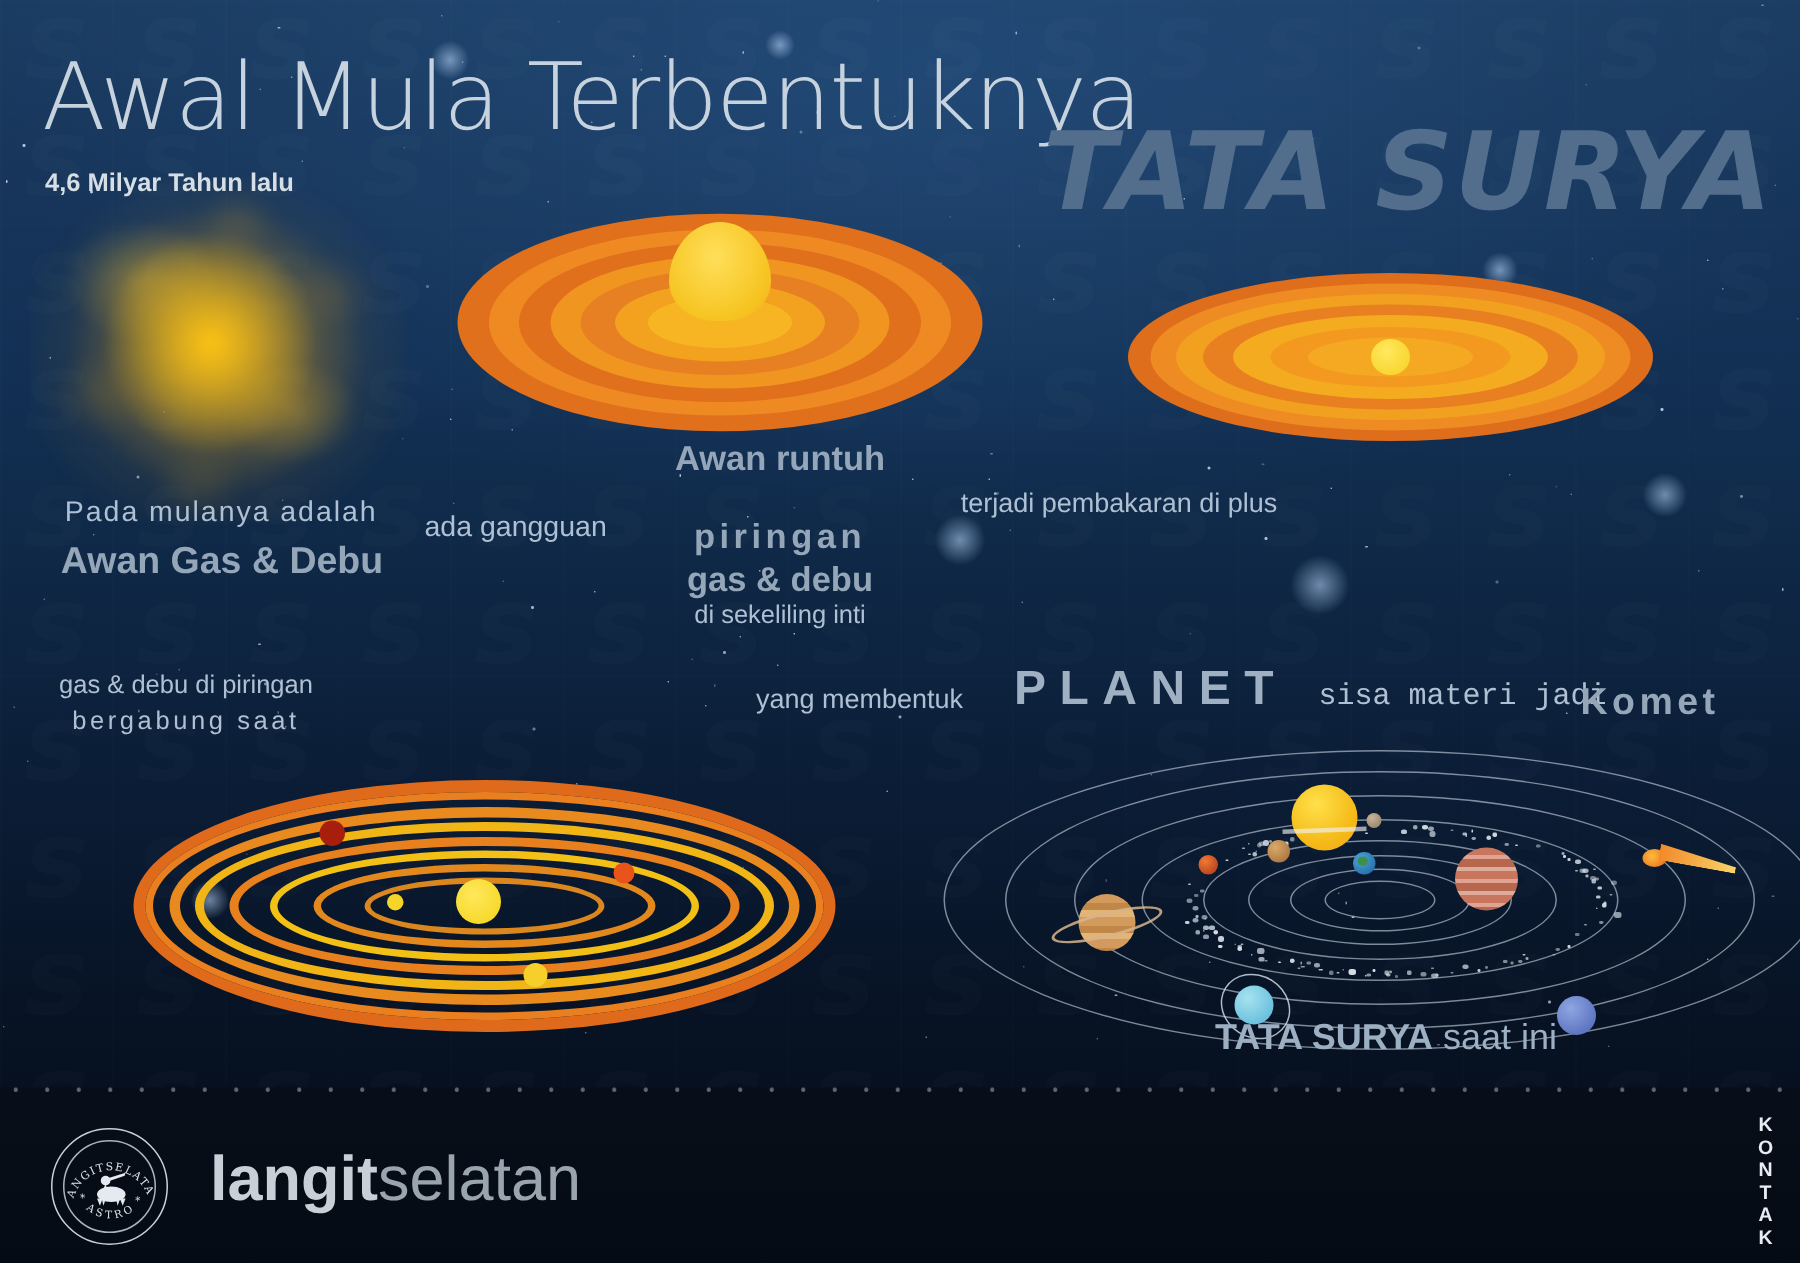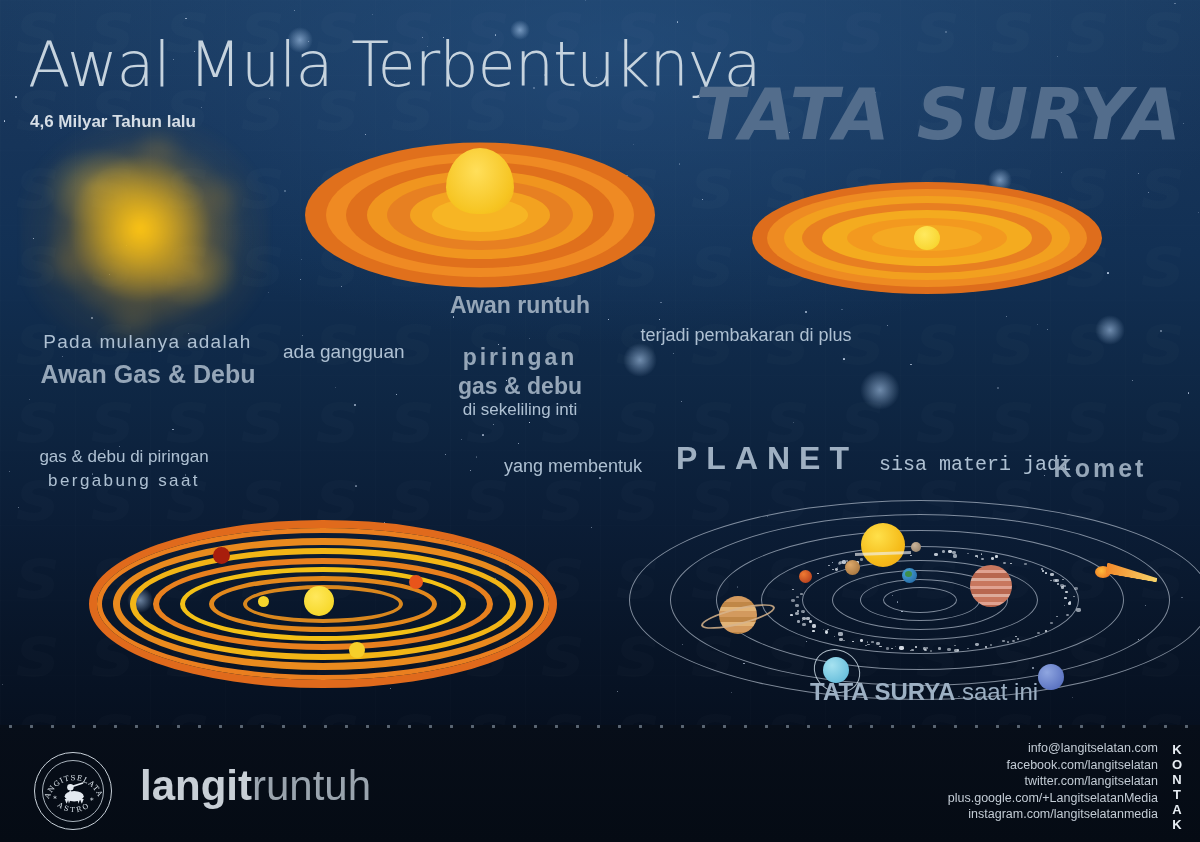--- a/index.html
+++ b/index.html
@@ -704,30 +704,23 @@
         <path d="M13 6 L26 2 L25.4 4 L13.6 8 Z"></path>
         <path d="M6 20 L8 25 L10 20 Z"></path>
         <path d="M22 20 L24 25 L26 20 Z"></path>
         <path d="M9 19 L10.5 25 L12.5 19 Z"></path>
         <path d="M19 19 L20.5 25 L22.5 19 Z"></path>
       </g>
     </svg>
   </div>
 
   <div class="brand">
-    <b>langit</b><i>runtuh</i>
+    <b>langit</b><i>selatan</i>
   </div>
 
-  <div class="contact" id="contacts">
-      <div>info@langitselatan.com</div>
-      <div>facebook.com/langitselatan</div>
-      <div>twitter.com/langitselatan</div>
-      <div>plus.google.com/+LangitselatanMedia</div>
-      <div>instagram.com/langitselatanmedia</div>
-    </div>
   <div class="kontak" id="kontak">
       <div>K</div>
       <div>O</div>
       <div>N</div>
       <div>T</div>
       <div>A</div>
       <div>K</div>
     </div>
 
 </div>

